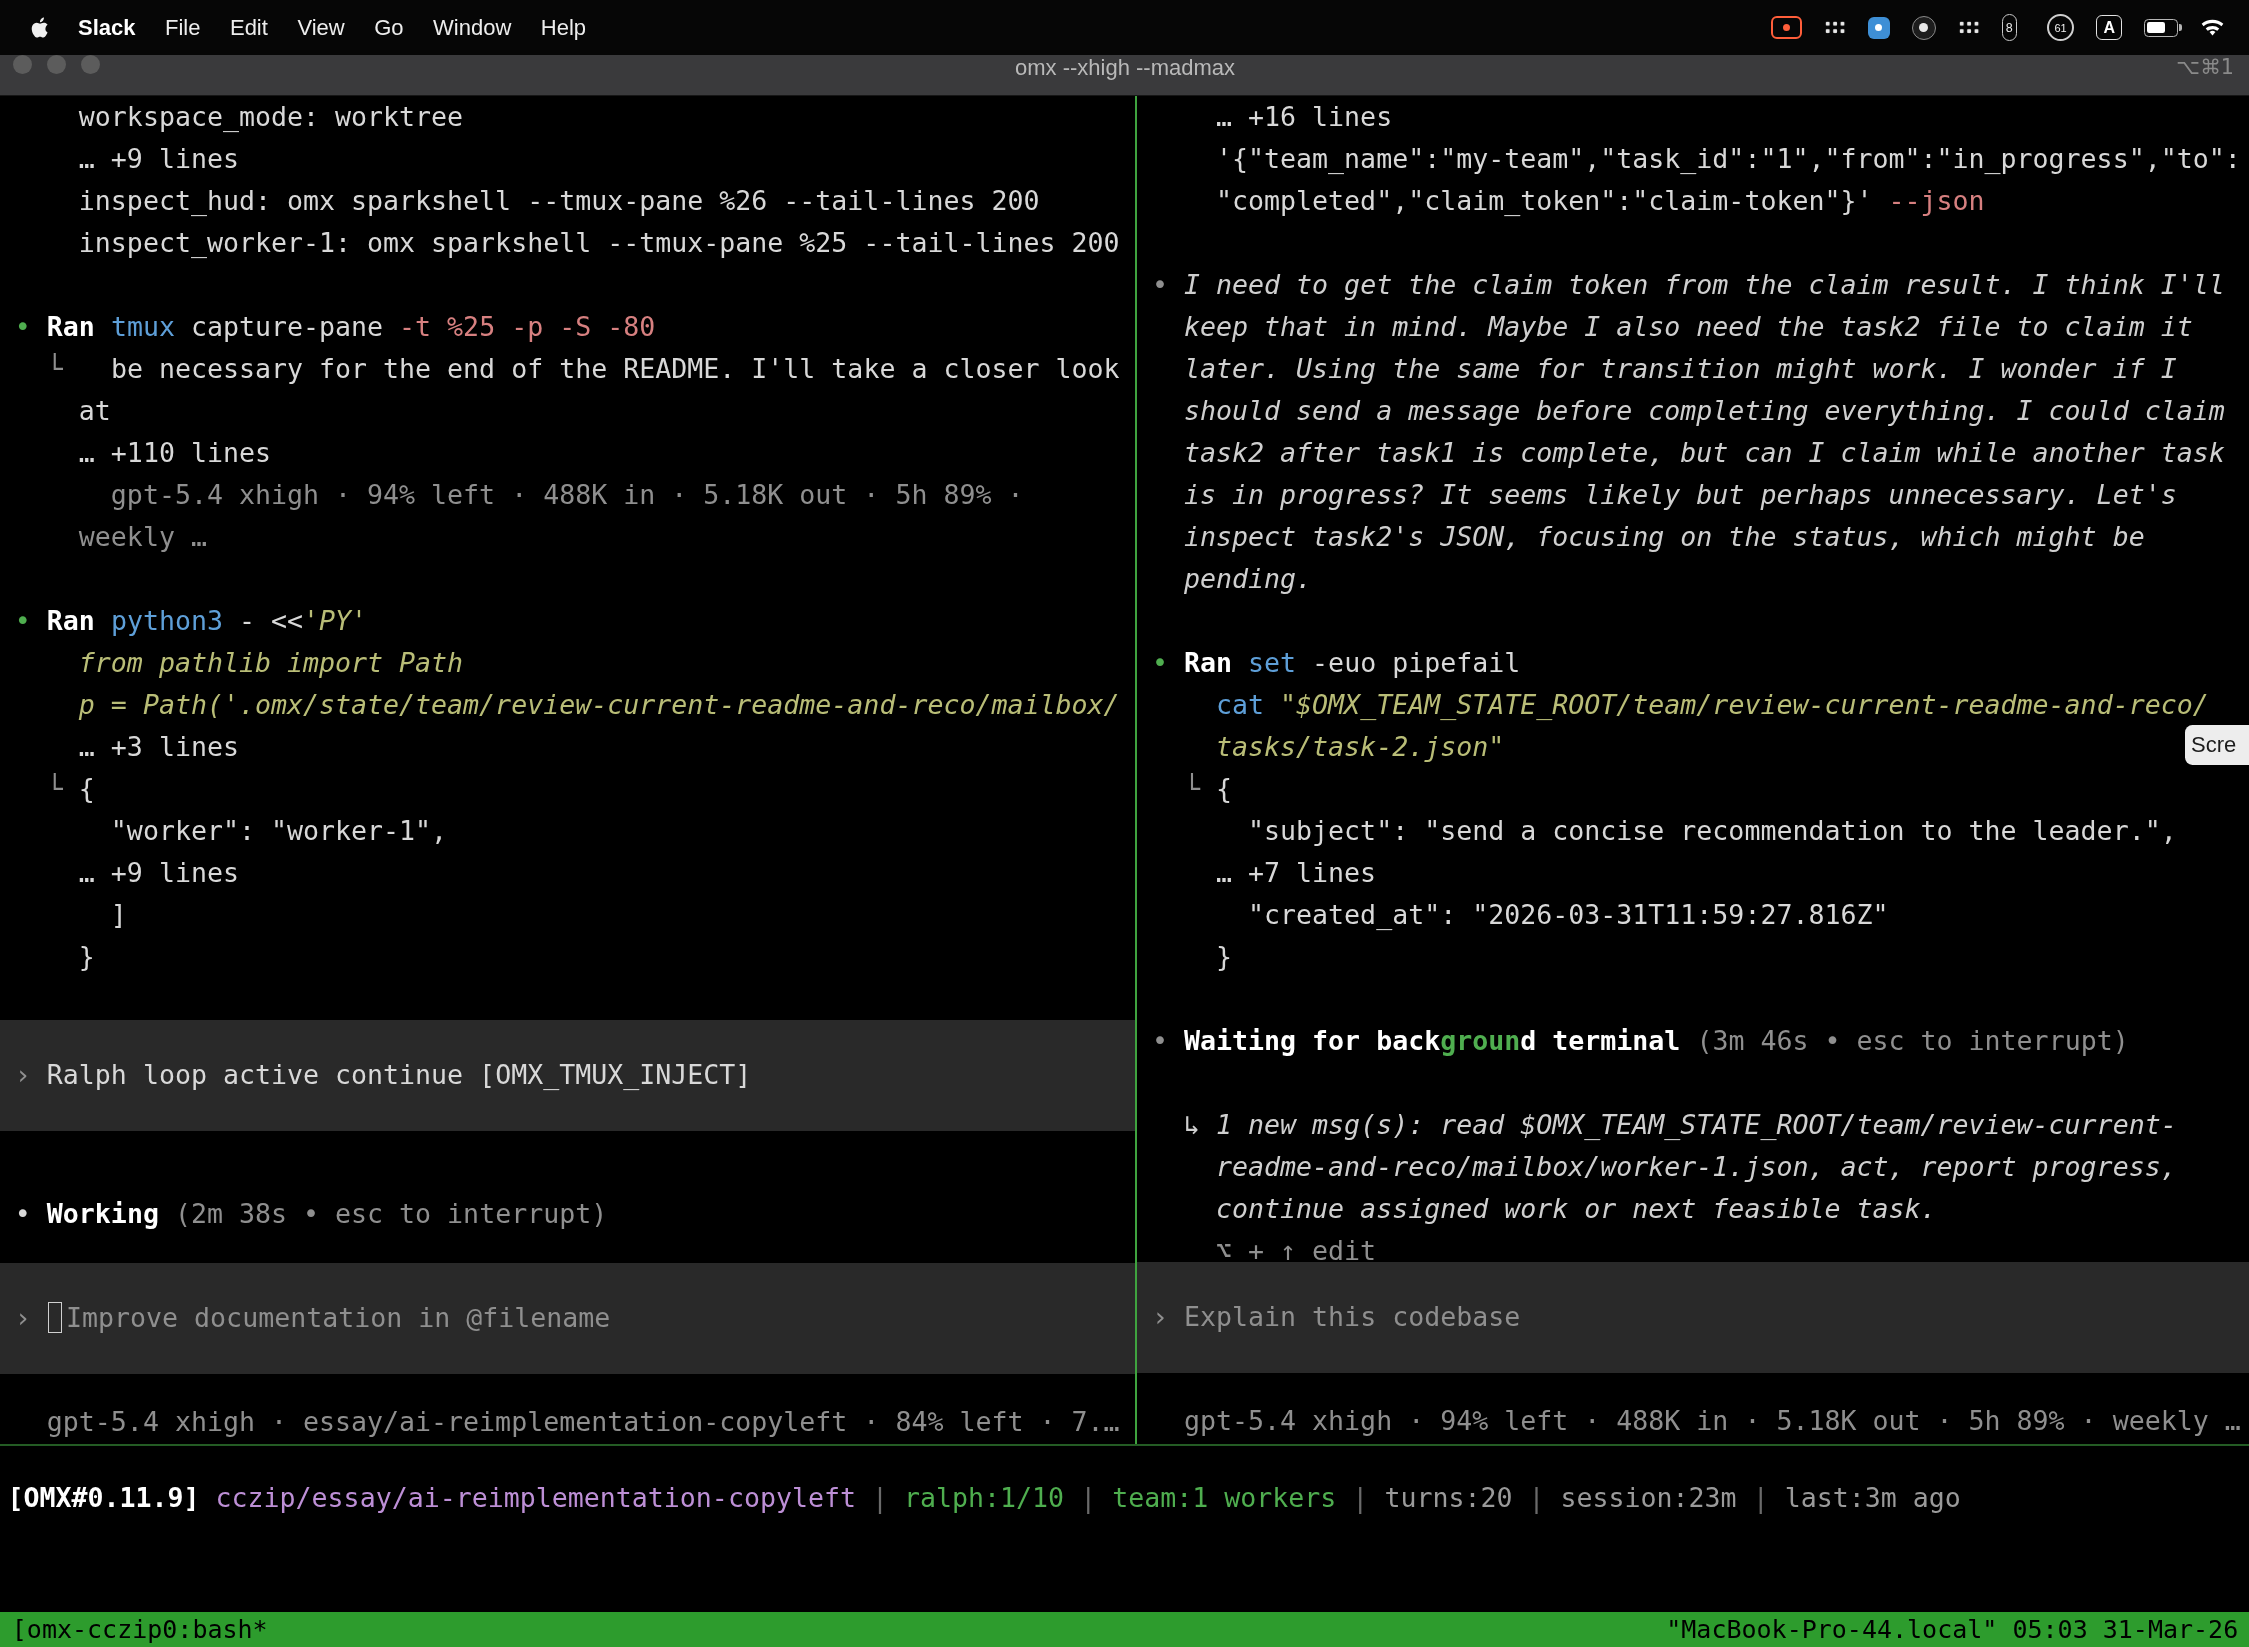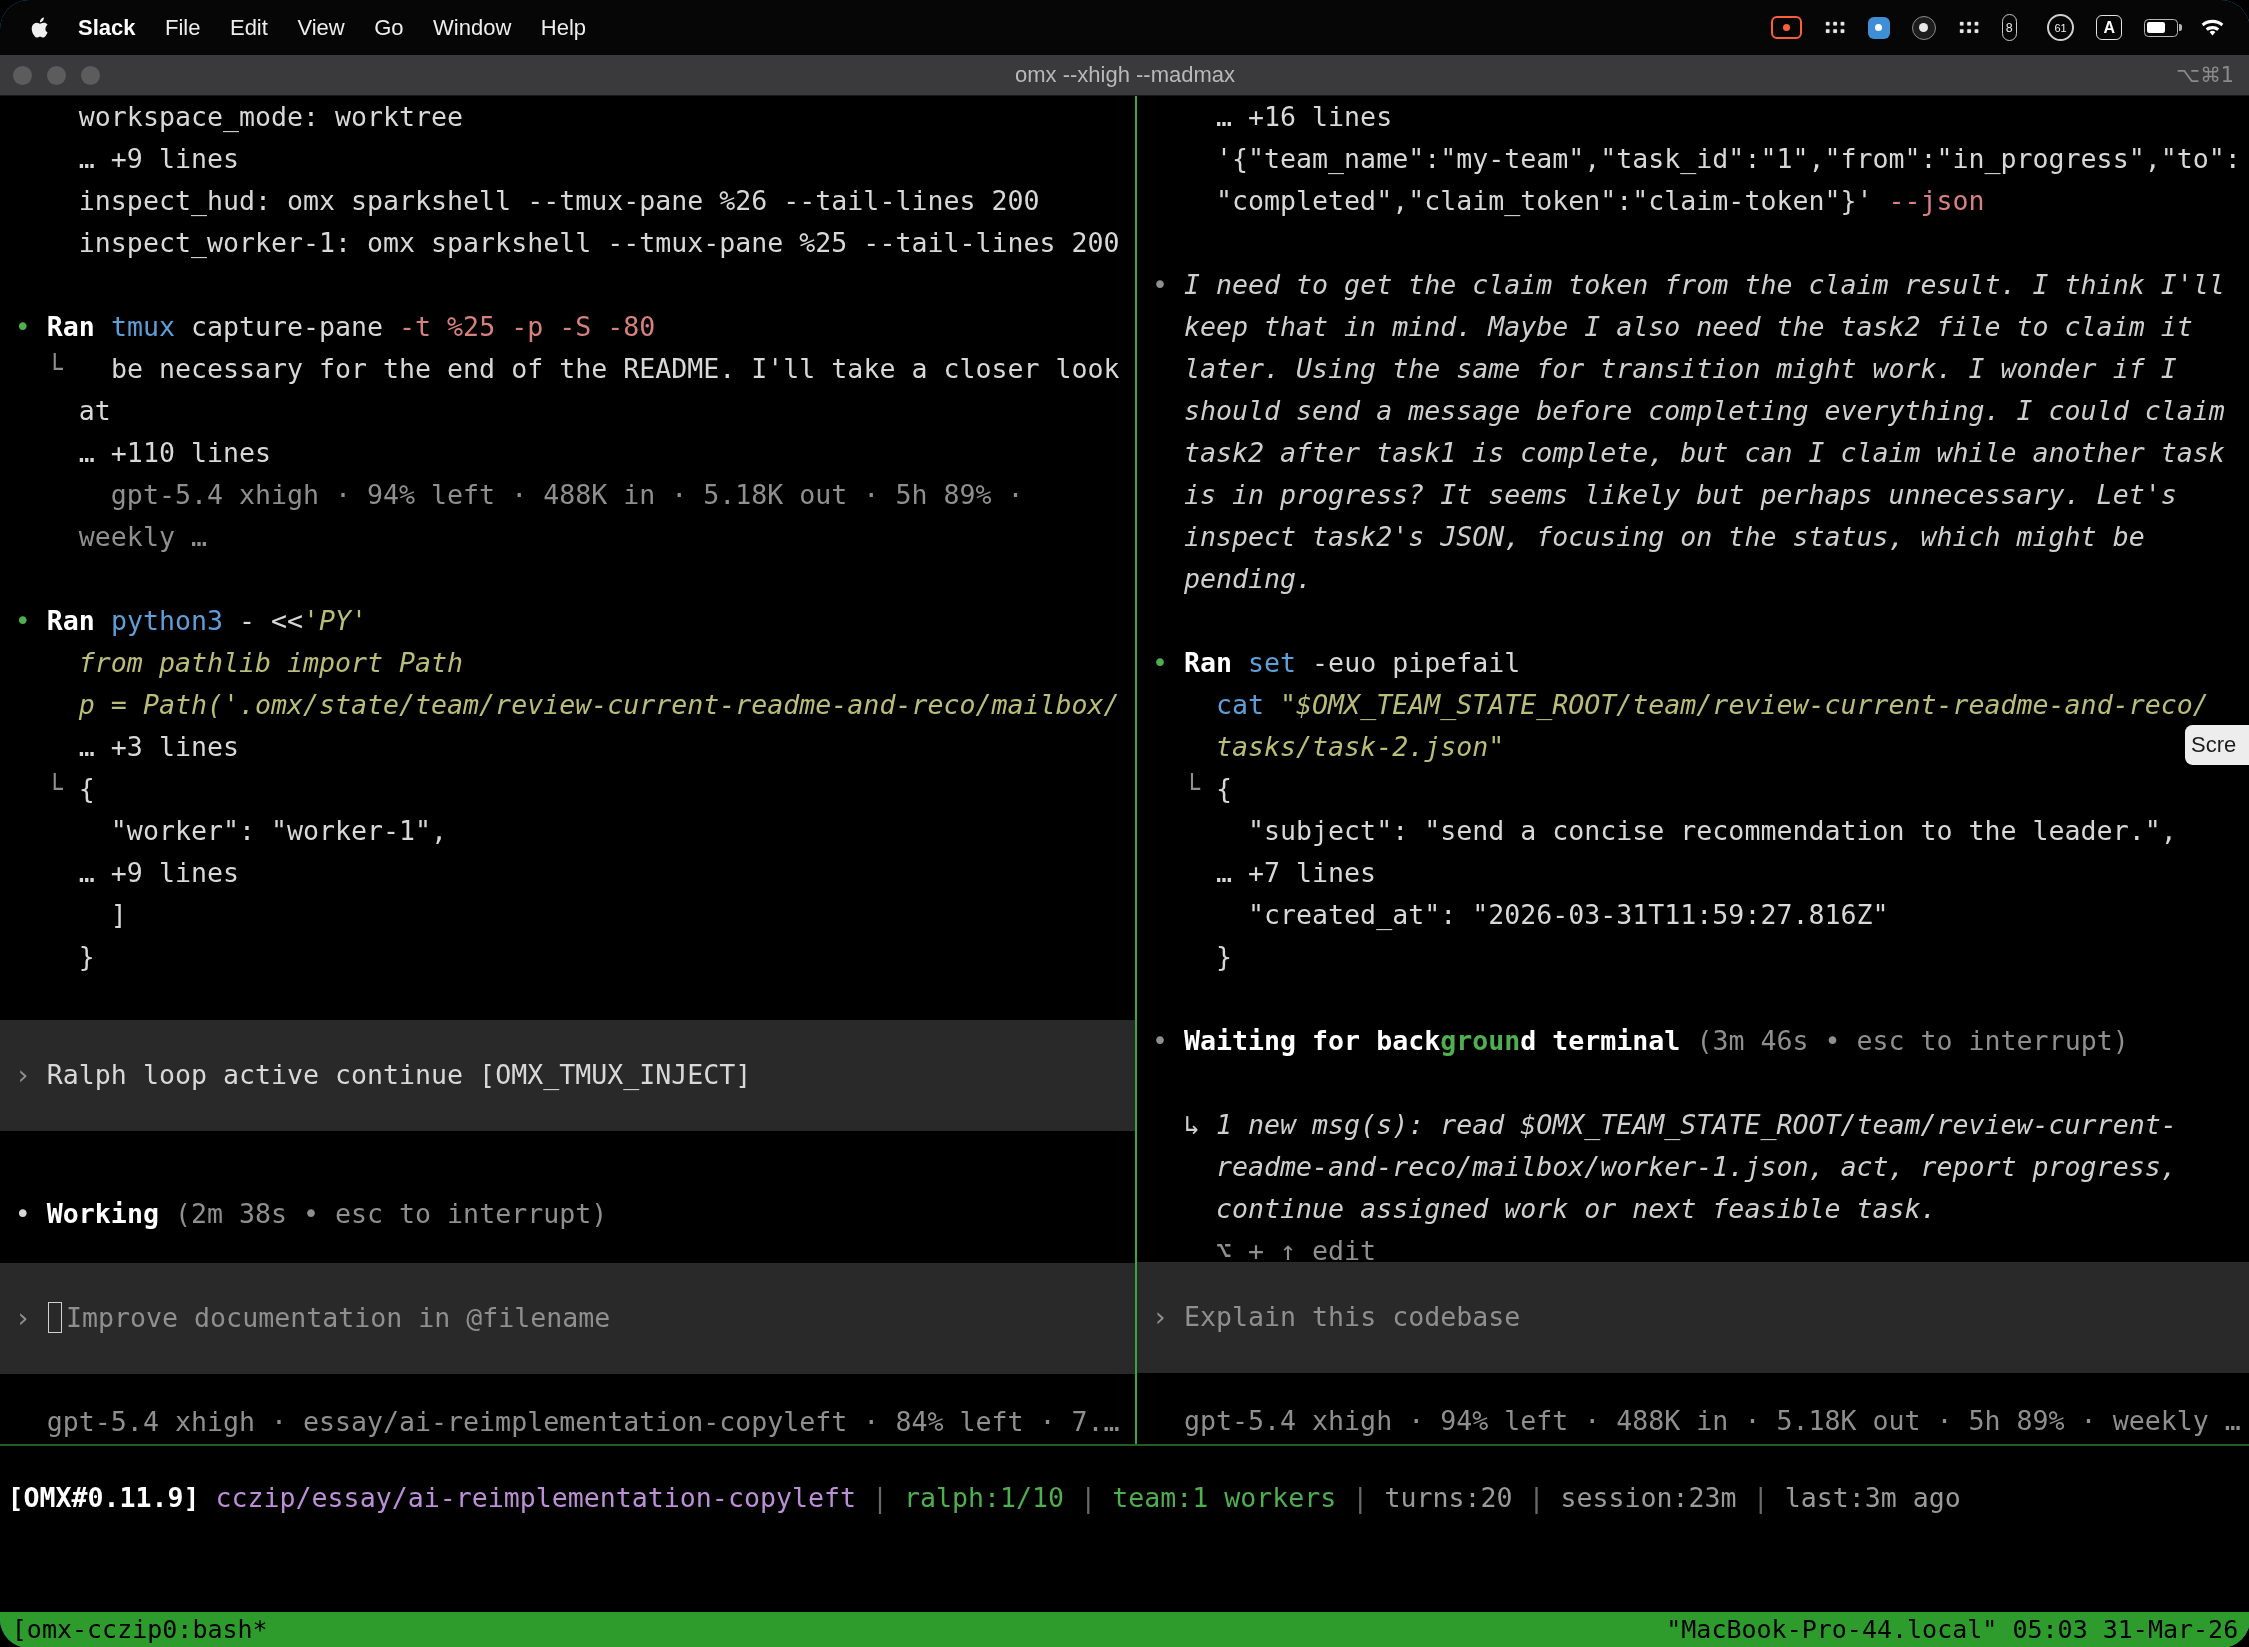--- a/index.html
+++ b/index.html
@@ -1,17 +1,17 @@
 <!DOCTYPE html>
 <html style="font-size:11.8px"><head>
 <meta charset="utf-8">
 <style>
   html,body{margin:0;padding:0;background:#000;}
   .screen{position:relative;width:2250px;height:1648px;background:#0ea5e9;overflow:hidden;
-          font-family:"DejaVu Sans Mono",monospace;border-radius:29px;}
+          font-family:"DejaVu Sans Mono",monospace;}
 
   
   .menubar{height:55px;background:#060606;display:flex;align-items:center;
            justify-content:space-between;padding:0 25px 0 29.5px;box-sizing:border-box;}
   .menu-left{display:flex;align-items:center;gap:29.5px;}
   .menu-left .mb{font-family:"Liberation Sans",sans-serif;font-size:22px;color:#ededed;}
   .menu-left .app{font-weight:700;color:#fff;}
   .apple{display:flex;align-items:center;}
   .menu-right{display:flex;align-items:center;gap:22px;}
   .icon{display:flex;align-items:center;justify-content:center;}
@@ -29,21 +29,21 @@
   .gauge{width:23.6px;height:23.6px;border:2.2px solid #cfcfcf;border-radius:50%;color:#f0f0f0;
         font-size:11px;font-family:"Liberation Sans",sans-serif;margin-left:8px;}
   .abox{width:23.6px;height:23.6px;border:1.5px solid #e2e2e2;border-radius:5.9px;color:#fff;
         font-size:16px;font-weight:700;font-family:"Liberation Sans",sans-serif;}
   .battery{position:relative;width:32px;height:16px;border:1.5px solid #b5b5b5;border-radius:4.4px;}
   .bat-fill{position:absolute;left:2.2px;top:2.2px;bottom:2.2px;width:17.7px;background:#fff;border-radius:2.2px;}
   .bat-tip{position:absolute;right:-5.2px;top:4.4px;width:3px;height:7.4px;background:#b5b5b5;border-radius:0 2.2px 2.2px 0;}
 
   
   .titlebar{position:relative;height:41px;background:#3a3a3c;border-bottom:0.7px solid #161616;
-            display:flex;align-items:center;box-sizing:border-box;}
+            display:flex;box-sizing:border-box;}
   .tl{width:19px;height:19px;border-radius:50%;background:#5c5c5c;display:inline-block;margin-left:14.8px;}
   .tl.first{margin-left:13.3px;}
   .wtitle{position:absolute;left:0;right:0;text-align:center;color:#b9b9b9;
           font-family:"Liberation Sans",sans-serif;font-size:22px;}
   .wshort{position:absolute;right:16px;color:#8a8a8a;font-family:"DejaVu Sans",sans-serif;font-size:20.7px;}
 
   
   .terminal{height:1516px;background:#000;}
   .panes{display:flex;height:1348px;}
   .pane{overflow:hidden;height:1348px;box-sizing:border-box;}

